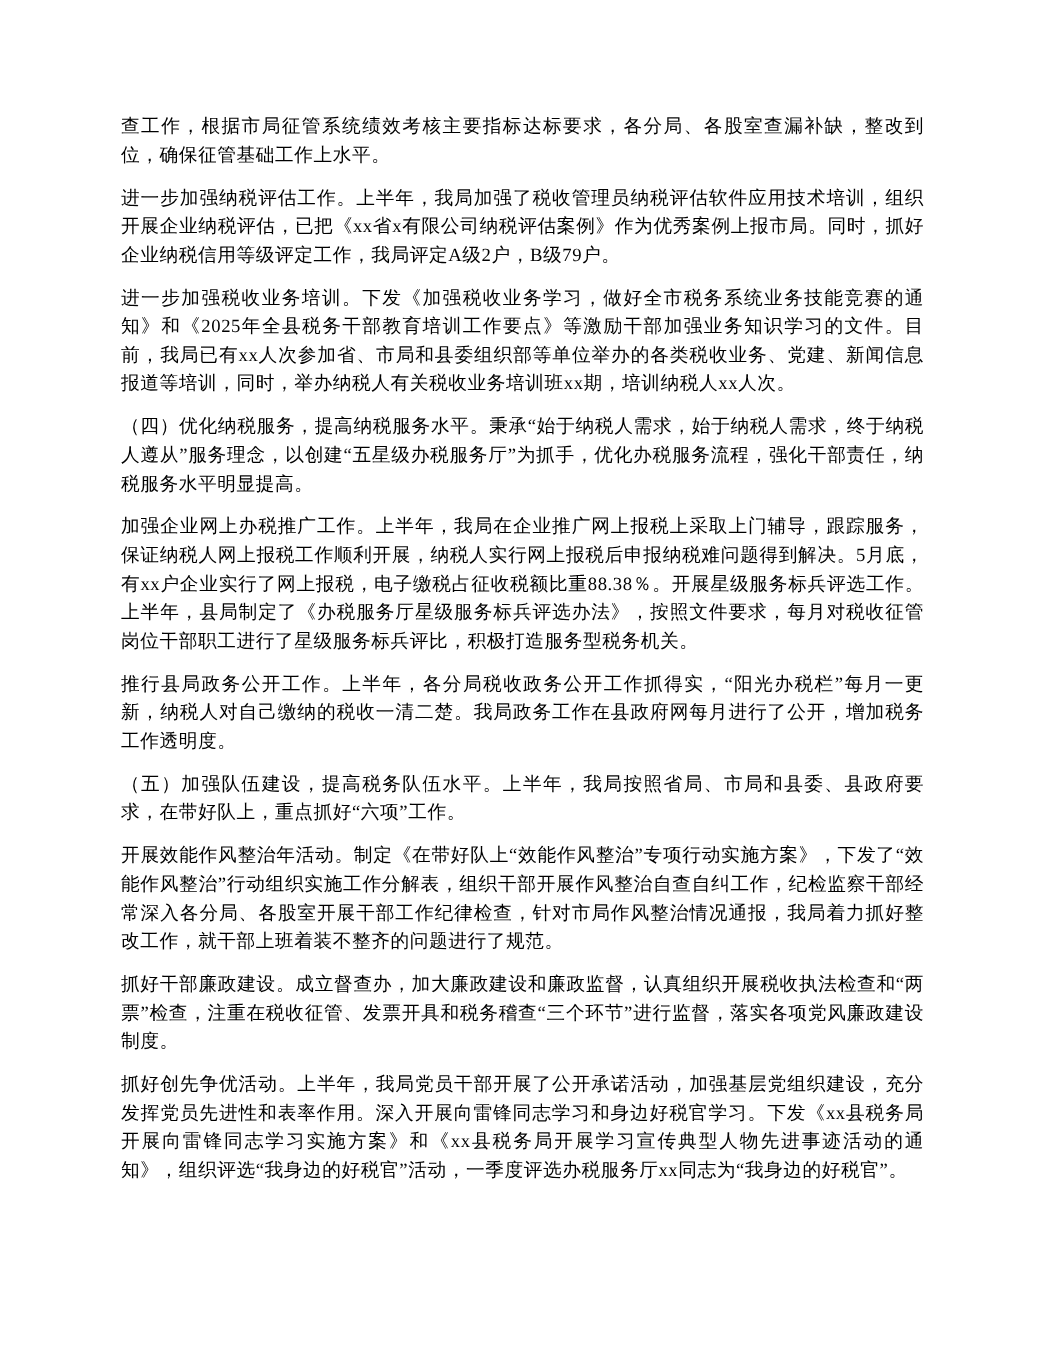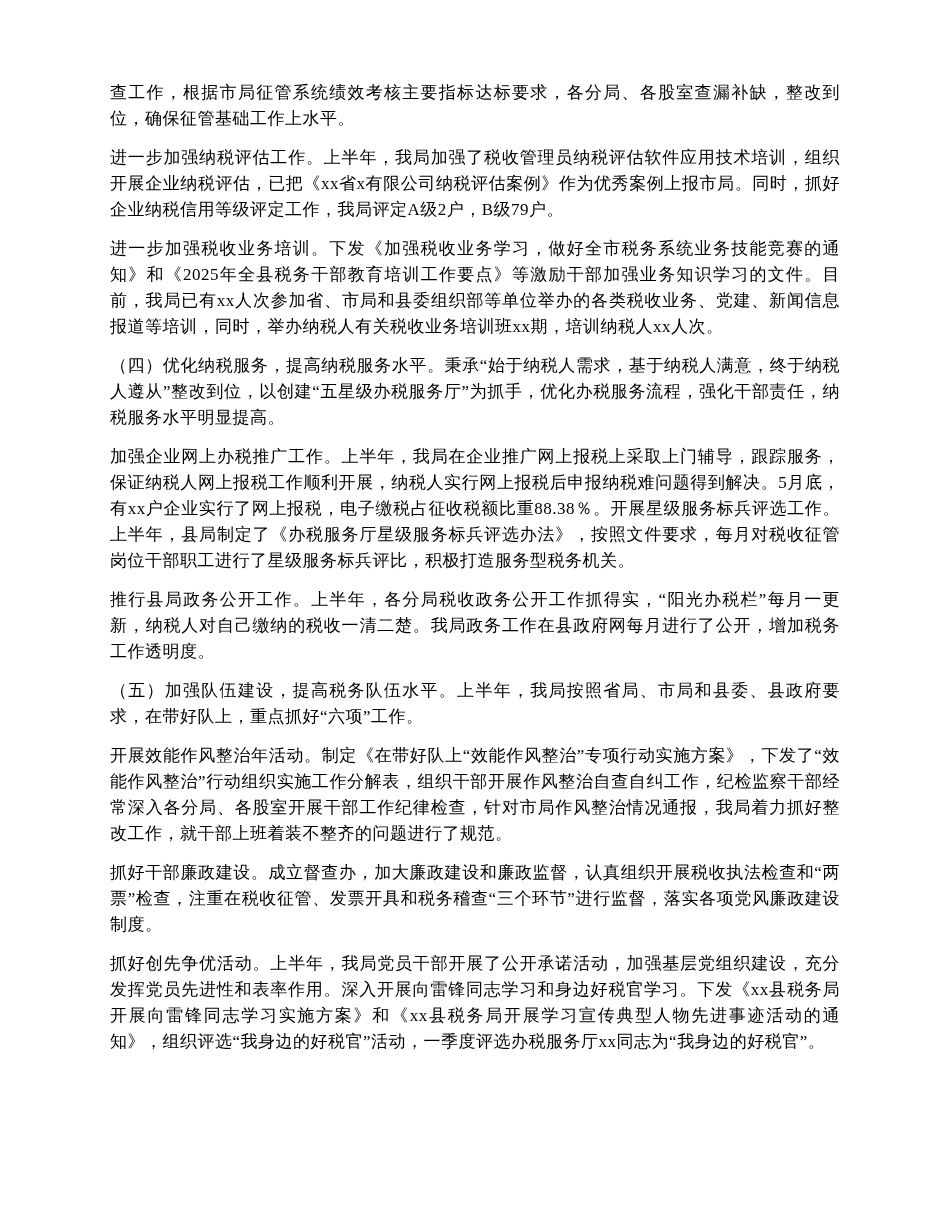--- a/index.html
+++ b/index.html
@@ -10,21 +10,21 @@
     width: 950px;
     height: 1230px;
     font-family: "Liberation Serif", serif;
     color: #000000;
     overflow: hidden;
   }
   .page {
     width: 950px;
     height: 1230px;
     background: #ffffff;
-    padding: 80px 110px 60px 110px;
+    padding: 102px 110px 60px 110px;
   }
   .doc-body {
     width: 730px;
   }
   .para {
     font-size: 17px;
     line-height: 26px;
     text-align: justify;
     letter-spacing: 0.5px;
     margin-bottom: 13px;
@@ -32,21 +32,21 @@
   }
 </style>
 </head>
 <body>
 
 <div class="page">
   <div class="doc-body">
     <p class="para">查工作，根据市局征管系统绩效考核主要指标达标要求，各分局、各股室查漏补缺，整改到位，确保征管基础工作上水平。</p>
     <p class="para">进一步加强纳税评估工作。上半年，我局加强了税收管理员纳税评估软件应用技术培训，组织开展企业纳税评估，已把《xx省x有限公司纳税评估案例》作为优秀案例上报市局。同时，抓好企业纳税信用等级评定工作，我局评定A级2户，B级79户。</p>
     <p class="para">进一步加强税收业务培训。下发《加强税收业务学习，做好全市税务系统业务技能竞赛的通知》和《2025年全县税务干部教育培训工作要点》等激励干部加强业务知识学习的文件。目前，我局已有xx人次参加省、市局和县委组织部等单位举办的各类税收业务、党建、新闻信息报道等培训，同时，举办纳税人有关税收业务培训班xx期，培训纳税人xx人次。</p>
-    <p class="para">（四）优化纳税服务，提高纳税服务水平。秉承“始于纳税人需求，基于纳税人满意，终于纳税人遵从”整改到位，以创建“五星级办税服务厅”为抓手，优化办税服务流程，强化干部责任，纳税服务水平明显提高。</p>
+    <p class="para">（四）优化纳税服务，提高纳税服务水平。秉承“始于纳税人需求，始于纳税人需求，终于纳税人遵从”服务理念，以创建“五星级办税服务厅”为抓手，优化办税服务流程，强化干部责任，纳税服务水平明显提高。</p>
     <p class="para">加强企业网上办税推广工作。上半年，我局在企业推广网上报税上采取上门辅导，跟踪服务，保证纳税人网上报税工作顺利开展，纳税人实行网上报税后申报纳税难问题得到解决。5月底，有xx户企业实行了网上报税，电子缴税占征收税额比重88.38％。开展星级服务标兵评选工作。上半年，县局制定了《办税服务厅星级服务标兵评选办法》，按照文件要求，每月对税收征管岗位干部职工进行了星级服务标兵评比，积极打造服务型税务机关。</p>
     <p class="para">推行县局政务公开工作。上半年，各分局税收政务公开工作抓得实，“阳光办税栏”每月一更新，纳税人对自己缴纳的税收一清二楚。我局政务工作在县政府网每月进行了公开，增加税务工作透明度。</p>
     <p class="para">（五）加强队伍建设，提高税务队伍水平。上半年，我局按照省局、市局和县委、县政府要求，在带好队上，重点抓好“六项”工作。</p>
     <p class="para">开展效能作风整治年活动。制定《在带好队上“效能作风整治”专项行动实施方案》，下发了“效能作风整治”行动组织实施工作分解表，组织干部开展作风整治自查自纠工作，纪检监察干部经常深入各分局、各股室开展干部工作纪律检查，针对市局作风整治情况通报，我局着力抓好整改工作，就干部上班着装不整齐的问题进行了规范。</p>
     <p class="para">抓好干部廉政建设。成立督查办，加大廉政建设和廉政监督，认真组织开展税收执法检查和“两票”检查，注重在税收征管、发票开具和税务稽查“三个环节”进行监督，落实各项党风廉政建设制度。</p>
     <p class="para">抓好创先争优活动。上半年，我局党员干部开展了公开承诺活动，加强基层党组织建设，充分发挥党员先进性和表率作用。深入开展向雷锋同志学习和身边好税官学习。下发《xx县税务局开展向雷锋同志学习实施方案》和《xx县税务局开展学习宣传典型人物先进事迹活动的通知》，组织评选“我身边的好税官”活动，一季度评选办税服务厅xx同志为“我身边的好税官”。</p>
   </div>
 </div>
 
 </body></html>

